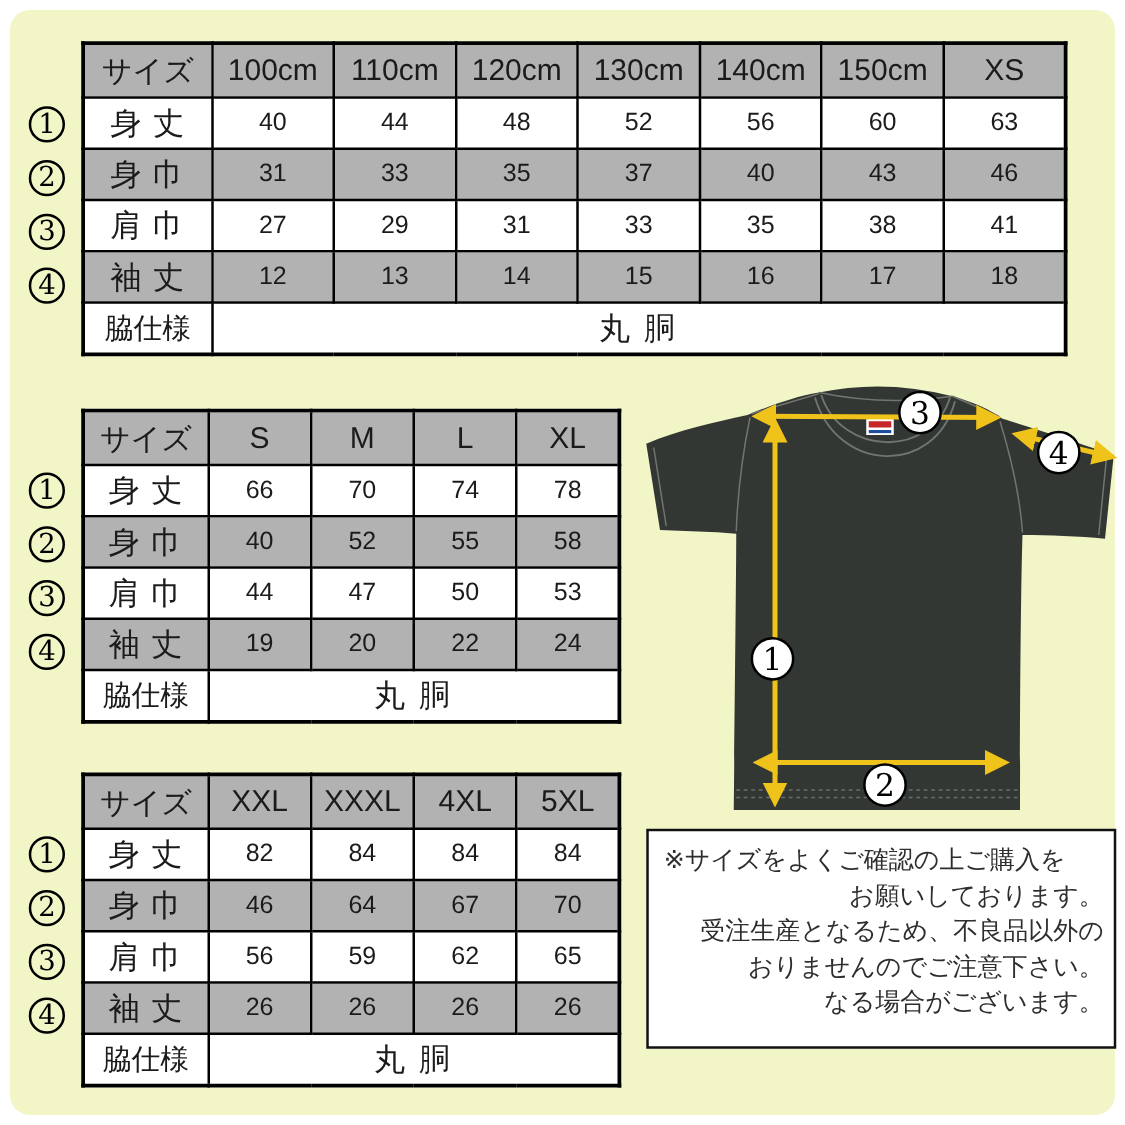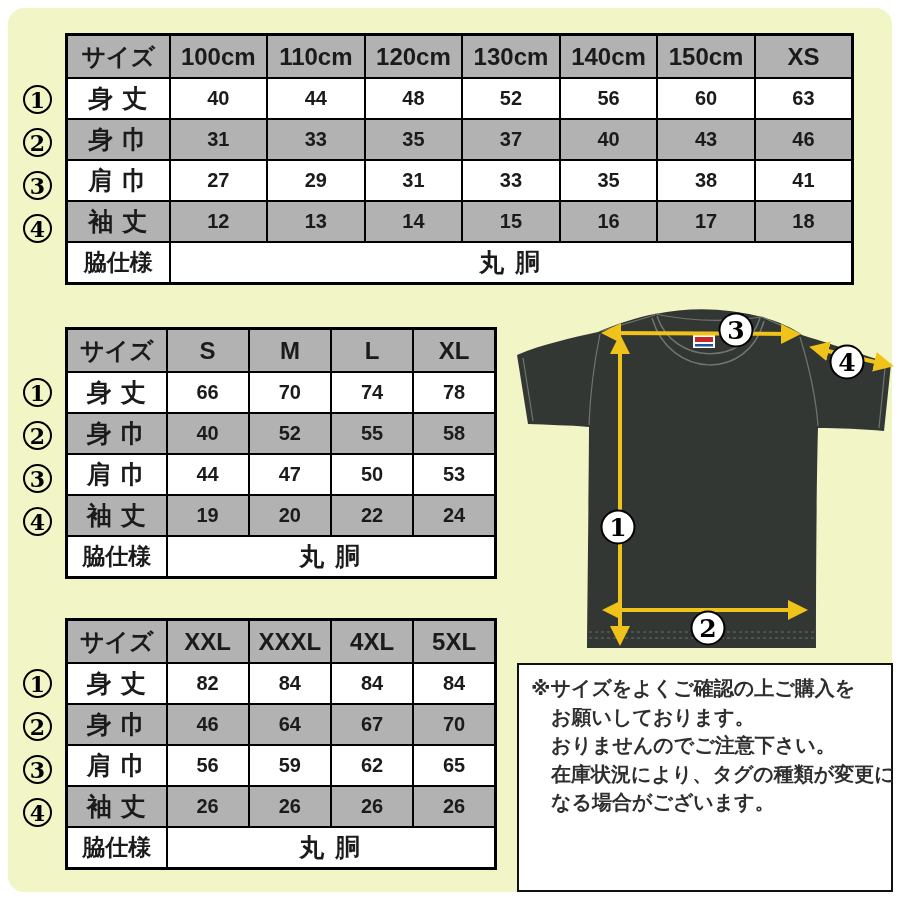--- a/index.html
+++ b/index.html
@@ -1,17 +1,17 @@
 <!DOCTYPE html>
 <html><head>
 <meta charset="utf-8">
 <style>
   html,body{margin:0;padding:0;}
   .canvas{position:relative;width:900px;height:900px;background:#ffffff;overflow:hidden;
-          font-family:"Liberation Sans","DejaVu Sans",sans-serif;font-weight:bold;}
+          font-family:"Liberation Sans","DejaVu Sans",sans-serif;}
   .bg{position:absolute;left:8px;top:8px;right:8px;bottom:8px;background:#f2f5c5;border-radius:16px;}
 
   
   table.size-table{position:absolute;border-collapse:collapse;table-layout:fixed;
                    background:#ffffff;border:3px solid #000;}
   table.size-table td{border:2px solid #000;text-align:center;vertical-align:middle;
                       color:#1b1b1b;padding:0;overflow:hidden;white-space:nowrap;}
   td.hdr{background:#b2b2b2;font-size:24px;}
   td.lbl{font-size:25px;letter-spacing:1px;}
   td.val{font-size:20px;}
@@ -23,25 +23,25 @@
   #t2 td,#t3 td{height:39px;}
   #t2 tr.hrow td,#t3 tr.hrow td{height:41px;}
 
   
   .circle-marker{position:absolute;width:29px;height:29px;border-radius:50%;
                  border:2px solid #000;background:#f2f5c5;box-sizing:border-box;
                  display:flex;align-items:center;justify-content:center;
                  font-family:"DejaVu Serif","Liberation Serif",serif;font-size:22px;color:#000;}
 
   
-  .note-box{position:absolute;left:517px;top:663px;width:376px;height:229px;
+  .note-box{position:absolute;left:517px;top:663px;width:376px;height:176px;
             background:#ffffff;border:2px solid #111;box-sizing:border-box;
             padding:9px 8px 6px 12px;color:#2e2e2e;}
   .note-line{font-size:20px;line-height:28.5px;white-space:nowrap;}
-  .note-line.indent{padding-left:20px;}
+  .note-line.indent{padding-left:20px;text-align:right;}
 
   .shirt-svg{position:absolute;left:505px;top:298px;}
 </style>
 </head>
 <body>
 
 <div class="canvas">
   <div class="bg"></div>
 
   <table class="size-table" id="t1" style="left:65px;top:33px;width:789px;">
@@ -281,17 +281,17 @@
     </g>
     <g>
       <circle cx="342" cy="64" r="16.5" fill="#ffffff" stroke="#000" stroke-width="2"></circle>
       <text x="342" y="73" text-anchor="middle" font-family="DejaVu Serif, Liberation Serif, serif" font-size="25" fill="#000">4</text>
     </g>
   </svg>
 
   <div class="note-box">
     <div class="note-line">※サイズをよくご確認の上ご購入を</div>
     <div class="note-line indent">お願いしております。</div>
+    <div class="note-line indent">受注生産となるため、不良品以外の</div>
     <div class="note-line indent">おりませんのでご注意下さい。</div>
-    <div class="note-line indent">在庫状況により、タグの種類が変更に</div>
     <div class="note-line indent">なる場合がございます。</div>
   </div>
 </div>
 
 </body></html>

